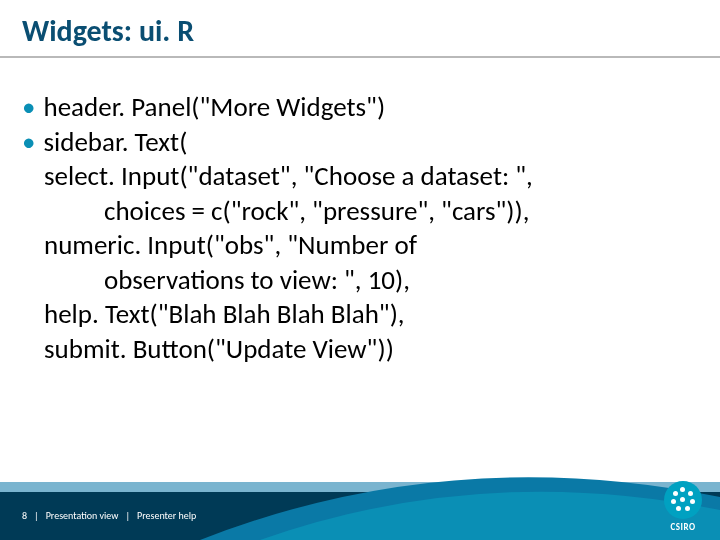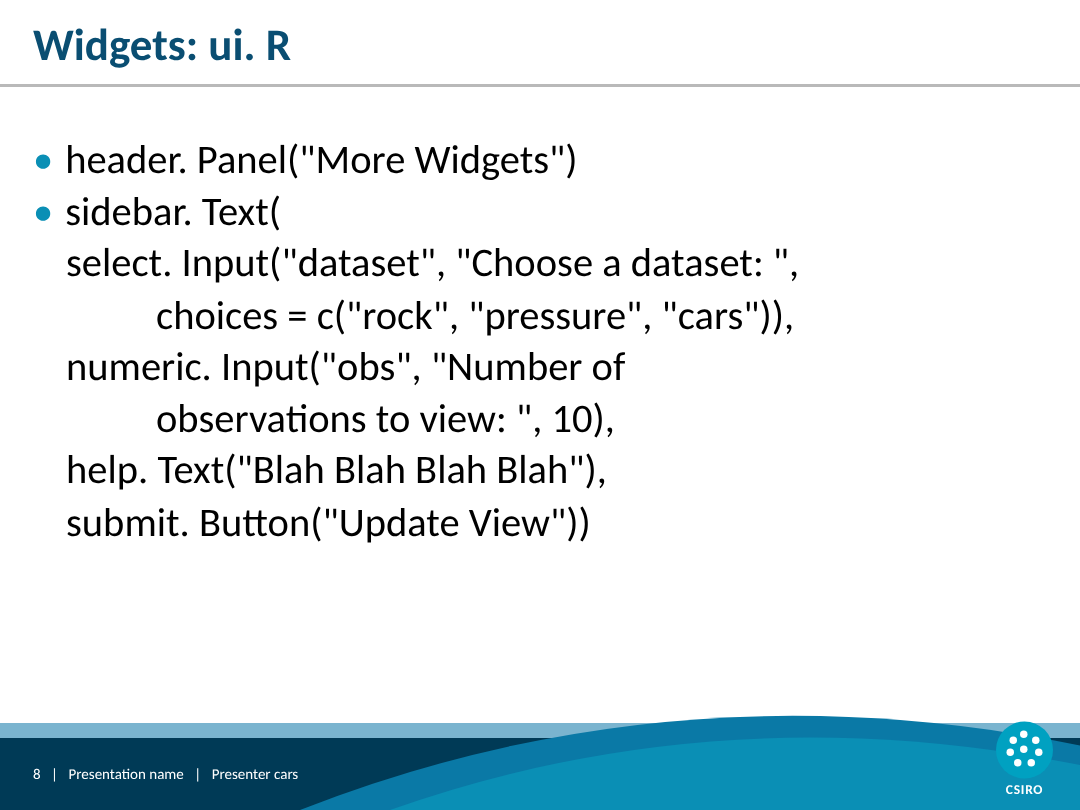--- a/index.html
+++ b/index.html
@@ -54,23 +54,23 @@
     <div class="bar-dark"></div>
     <div class="swoosh">
       <svg width="720" height="78" viewBox="0 0 720 78">
         <path d="M 200 78 Q 450 -20 720 35 L 720 78 Z" fill="#0a79a6"></path>
         <path d="M 260 78 Q 480 0 720 48 L 720 78 Z" fill="#0a8fb5"></path>
       </svg>
     </div>
     <div class="footer-text">
       <span>8</span>
       <span class="sep">|</span>
-      <span>Presentation name</span>
+      <span>Presentation view</span>
       <span class="sep">|</span>
-      <span>Presenter cars</span>
+      <span>Presenter help</span>
     </div>
     <div class="logo">
       <div class="logo-circle">
         <div class="logo-dots">
           <span style="top:0;left:10px"></span>
           <span style="top:4px;left:18px"></span>
           <span style="top:12px;left:20px"></span>
           <span style="top:19px;left:15px"></span>
           <span style="top:19px;left:6px"></span>
           <span style="top:12px;left:1px"></span>

